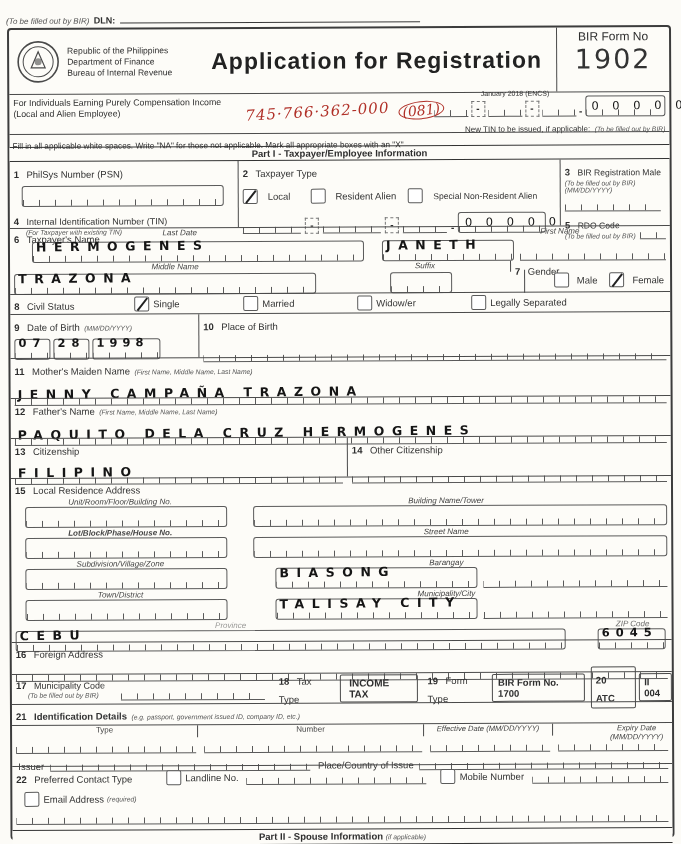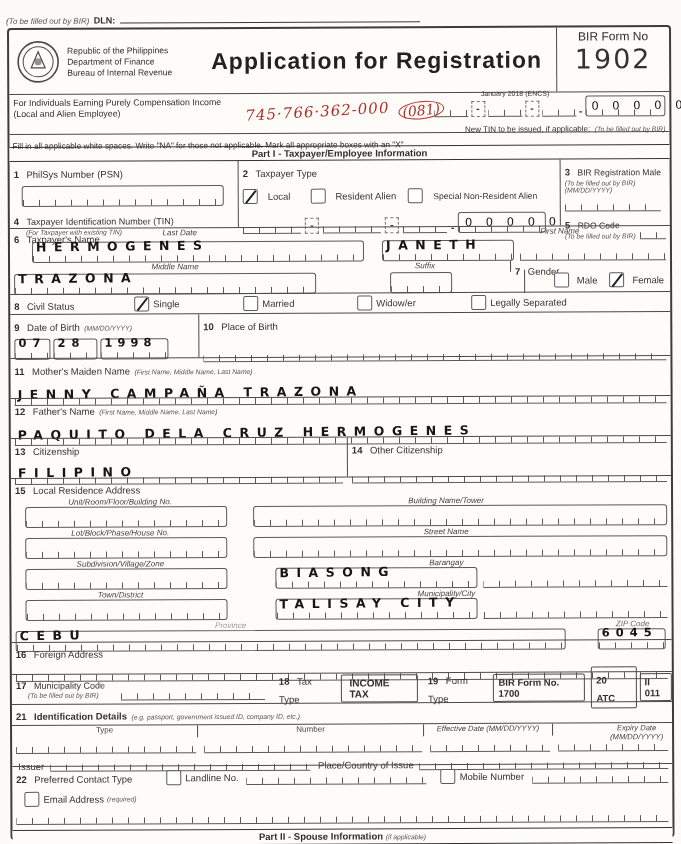--- a/index.html
+++ b/index.html
@@ -109,21 +109,21 @@
     <div class="row" style="height:66px;">
 
       <div style="width:228px;position:relative;padding:2px 4px;box-sizing:border-box;">
         <div>
           <span class="num">1</span>
           <span class="lbl">PhilSys Number (PSN)</span>
         </div>
         <div class="combbox" style="width:200px;margin:4px 0 0 8px;"></div>
         <div style="margin-top:4px;">
           <span class="num">4</span>
-          <span class="lbl" style="font-size:9px;">Taxpayer Identification Number (TIN)</span>
+          <span class="lbl" style="font-size:9px;">Internal Identification Number (TIN)</span>
           <div class="note" style="margin-left:12px;">(For Taxpayer with existing TIN)</div>
         </div>
       </div>
 
       <div class="vline" style="width:322px;box-sizing:border-box;padding:2px 4px;position:relative;">
         <div>
           <span class="num">2</span>
           <span class="lbl">Taxpayer Type</span>
         </div>
         <div style="display:flex;gap:6px;margin-top:8px;align-items:center;">
@@ -223,21 +223,21 @@
 
     <div class="sec row" style="height:44px;">
       <div style="width:188px;padding:2px 4px;box-sizing:border-box;">
         <span class="num">9</span>
         <span class="lbl">Date of Birth</span>
         <span class="note">(MM/DD/YYYY)</span>
         <div style="display:flex;gap:3px;margin-top:4px;">
           <span class="combbox" style="width:34px;">
             <span class="hand sm" style="letter-spacing:6px;">07</span>
           </span>
-          <span class="combbox" style="width:34px;padding-left:8px;">
+          <span class="combbox" style="width:34px;">
             <span class="hand sm" style="letter-spacing:6px;">28</span>
           </span>
           <span class="combbox" style="width:66px;">
             <span class="hand sm" style="letter-spacing:5px;">1998</span>
           </span>
         </div>
       </div>
       <div class="vline grow" style="padding:2px 4px;box-sizing:border-box;">
         <span class="num">10</span>
         <span class="lbl">Place of Birth</span>
@@ -287,21 +287,21 @@
       <div class="row">
         <span class="sublbl" style="width:210px;">Unit/Room/Floor/Building No.</span>
         <span class="sublbl grow">Building Name/Tower</span>
       </div>
       <div class="row" style="align-items:flex-end;">
         <span class="combbox" style="width:200px;margin-left:10px;"></span>
         <span class="combbox grow" style="margin-left:26px;"></span>
       </div>
 
       <div class="row" style="margin-top:1px;">
-        <span class="sublbl" style="width:210px;">Lot/Block/Phase/House No.</span>
+        <span class="sublbl" style="width:210px;font-weight:bold;">Lot/Block/Phase/House No.</span>
         <span class="sublbl grow">Street Name</span>
       </div>
       <div class="row" style="align-items:flex-end;">
         <span class="combbox" style="width:200px;margin-left:10px;"></span>
         <span class="combbox grow" style="margin-left:26px;"></span>
       </div>
 
       <div class="row" style="margin-top:1px;">
         <span class="sublbl" style="width:210px;">Subdivision/Village/Zone</span>
         <span class="sublbl grow">Barangay</span>
@@ -361,21 +361,21 @@
       <span style="border:1.4px solid #4a4a4a;border-radius:2px;padding:2px 8px;font-size:10px;font-weight:bold;margin-left:8px;">INCOME TAX</span>
       <span style="margin-left:10px;">
         <span class="num">19</span>
         <span class="lbl">Form Type</span>
       </span>
       <span style="border:1.2px solid #4a4a4a;border-radius:2px;padding:2px 5px;font-size:9.5px;font-weight:bold;margin-left:4px;">BIR Form  No. 1700</span>
       <span style="border:1.2px solid #4a4a4a;border-radius:2px;padding:2px 4px;margin-left:6px;">
         <span class="num">20</span>
         <span class="lbl" style="font-weight:bold;">ATC</span>
       </span>
-      <span style="border:1.2px solid #4a4a4a;border-radius:2px;padding:2px 4px;font-size:9.5px;font-weight:bold;margin-left:3px;">II 011</span>
+      <span style="border:1.2px solid #4a4a4a;border-radius:2px;padding:2px 4px;font-size:9.5px;font-weight:bold;margin-left:3px;">II 004</span>
     </div>
 
     <div class="sec" style="height:62px;box-sizing:border-box;">
       <div style="padding:1px 4px;">
         <span class="num">21</span>
         <span class="lbl" style="font-weight:bold;">Identification Details</span>
         <span class="note">(e.g. passport, government issued ID, company ID, etc.)</span>
       </div>
       <div class="row" style="border-top:1px solid #4a4a4a;height:12px;">
         <span class="sublbl" style="width:185px;font-style:normal;">Type</span>

